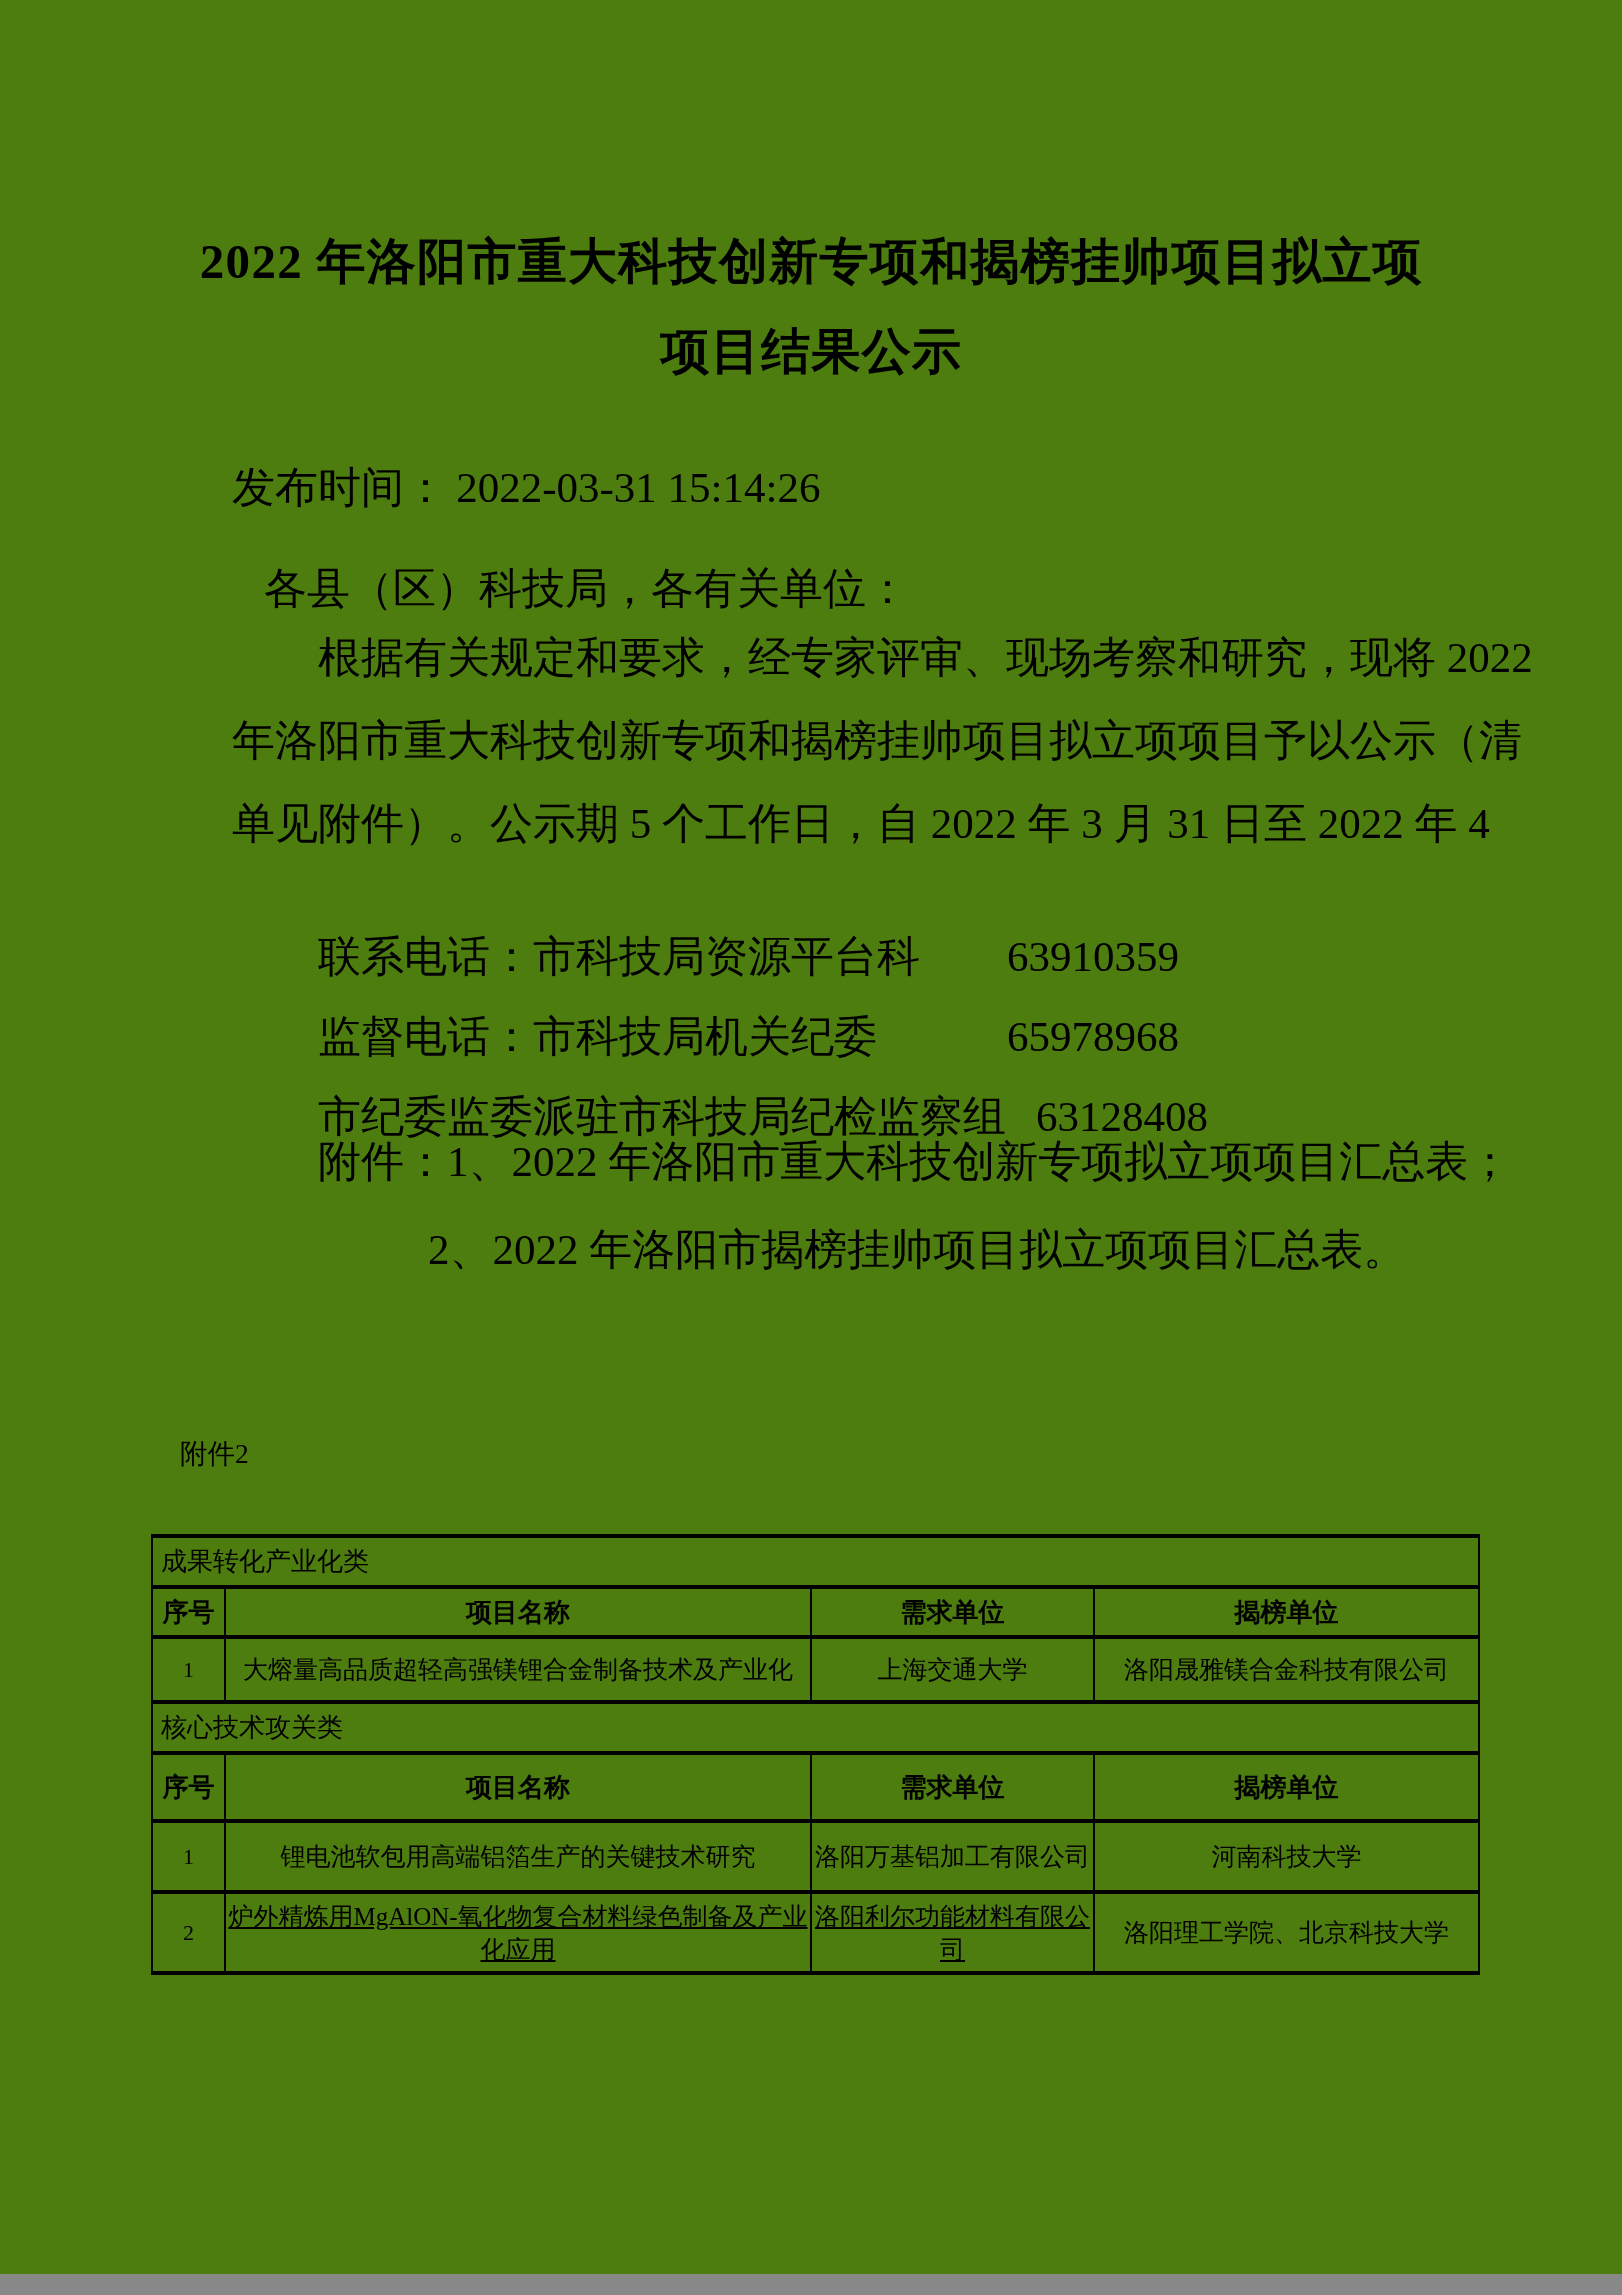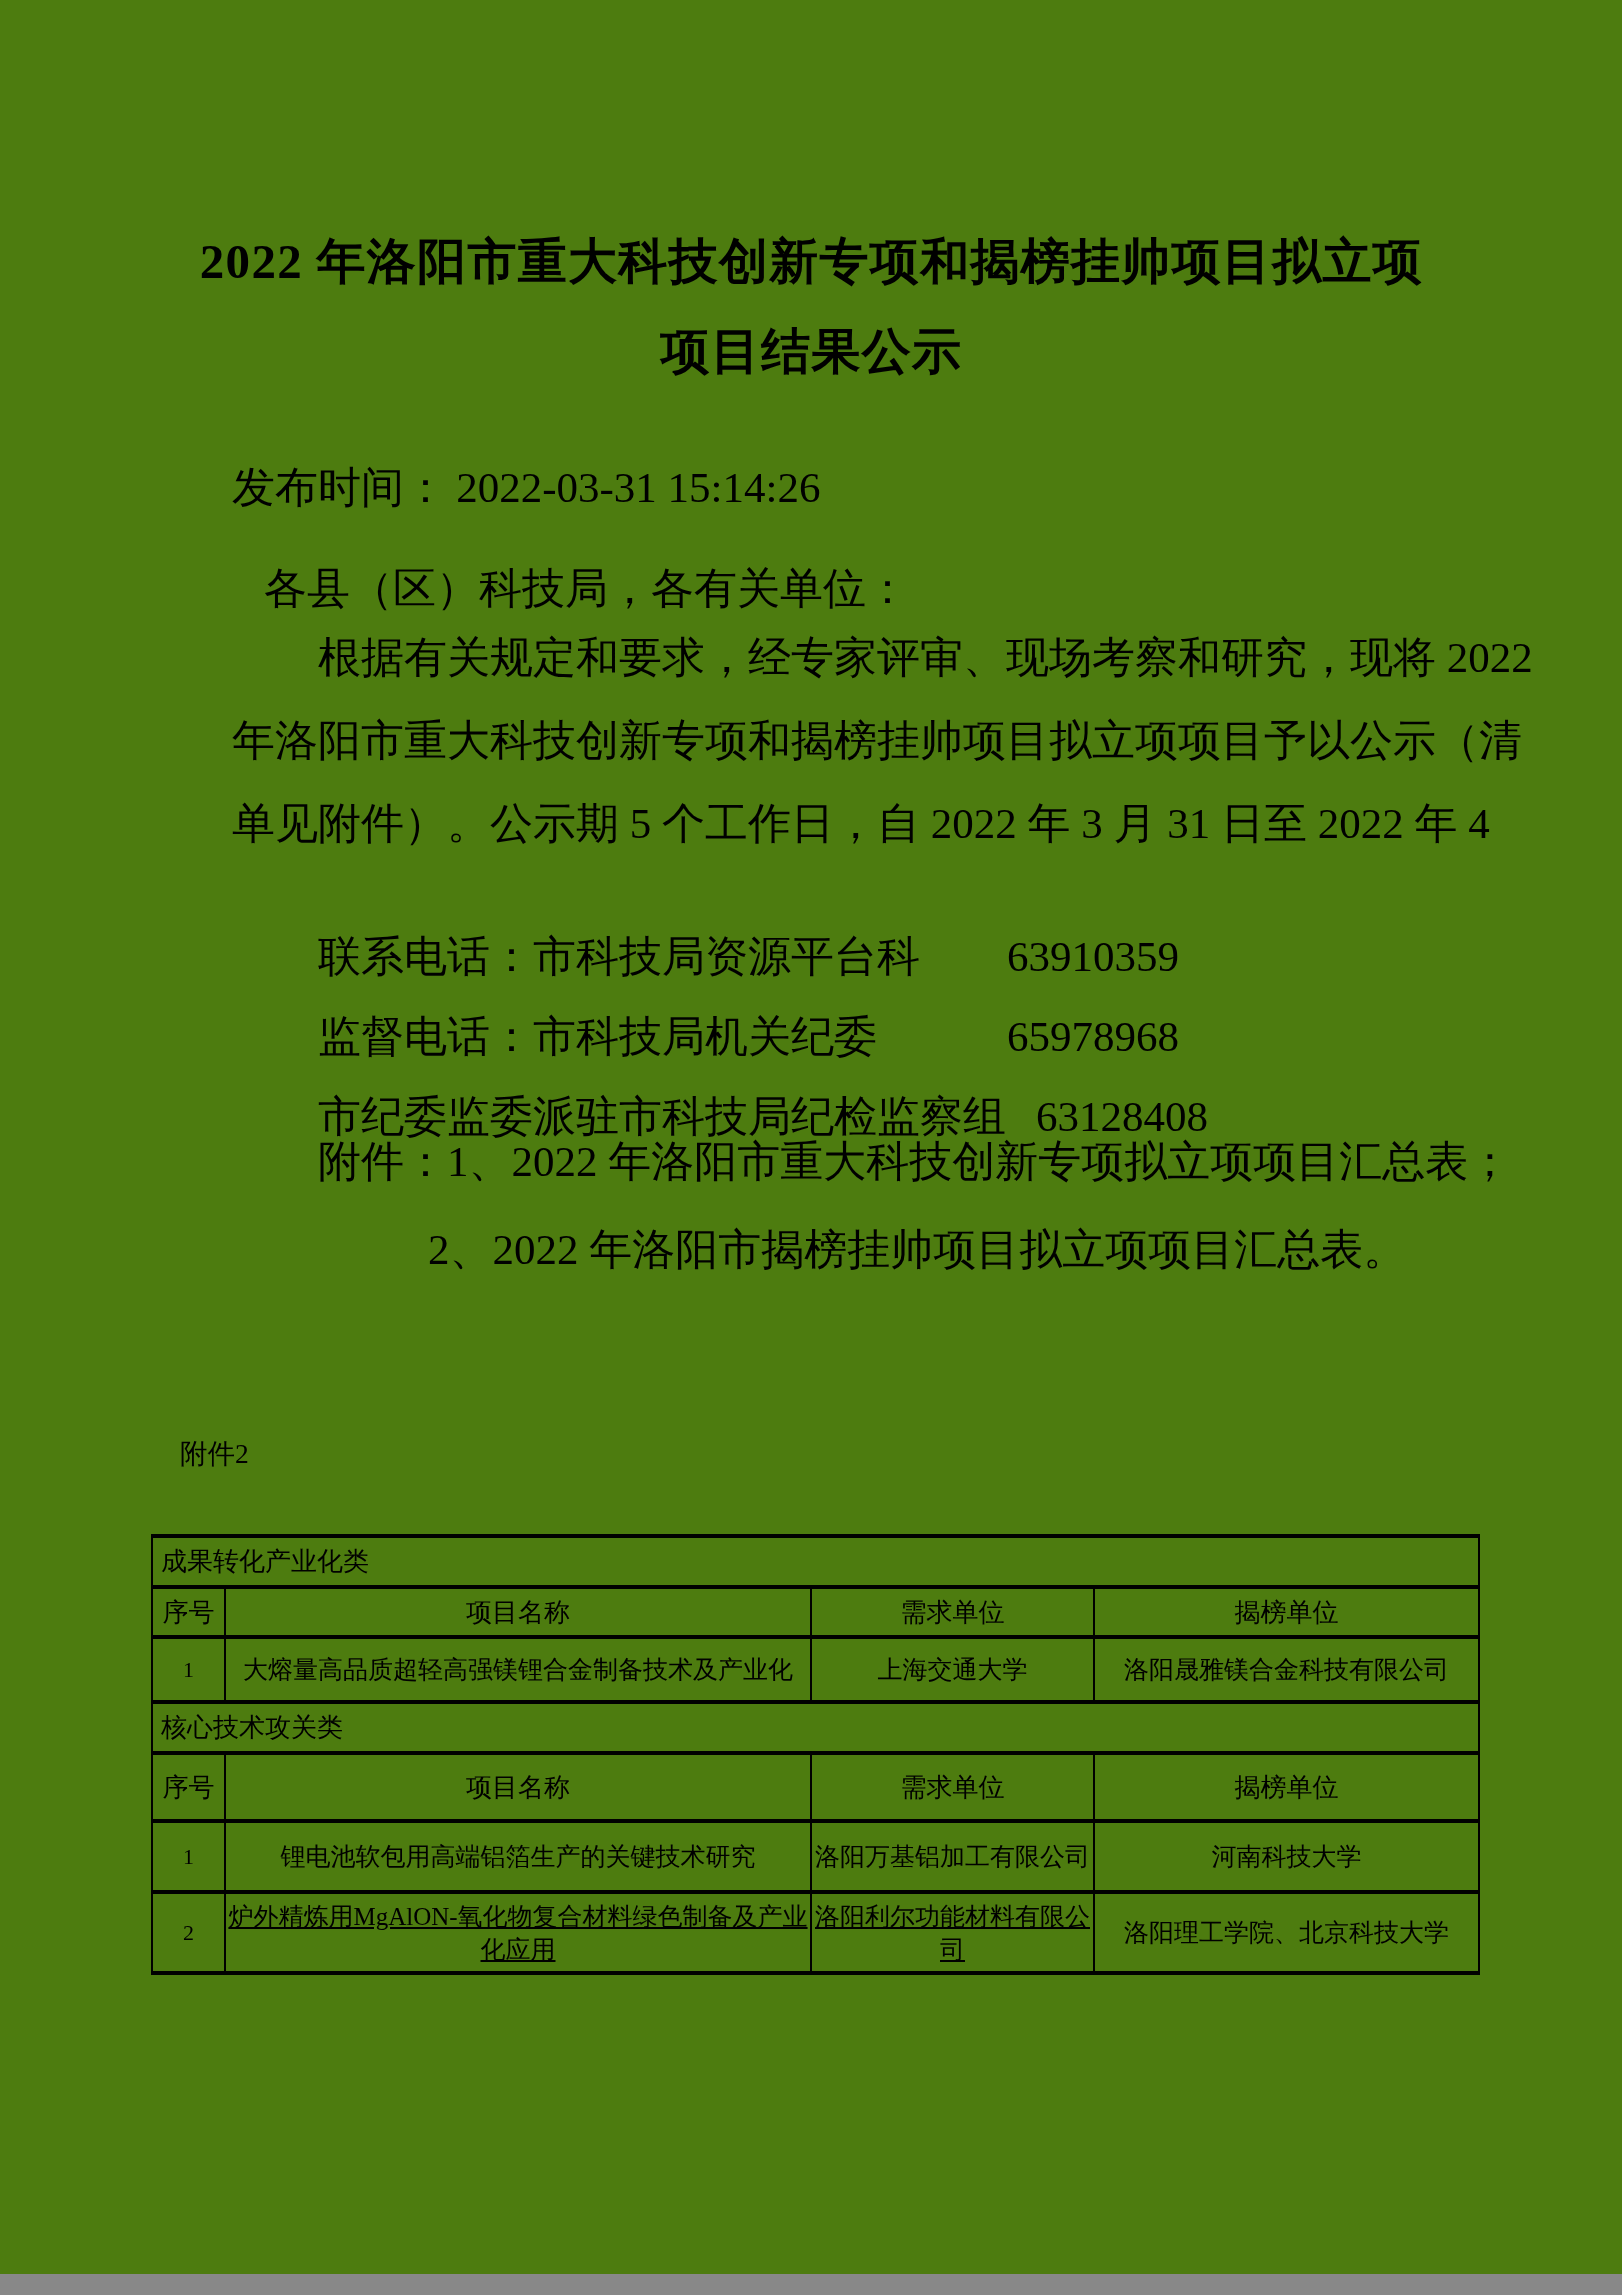--- a/index.html
+++ b/index.html
@@ -68,21 +68,21 @@
     border-top:4.6px solid #000; border-bottom:4.6px solid #000;
     padding:0 2.6px;
     text-align:center; vertical-align:middle;
     overflow:hidden;
     margin-left:25px;
   }
   tr.section-row td {
     text-align:left; padding-left:7.9px;
     font-size:26px; height:47px;
   }
-  tr.header-row th { font-size:26px; font-weight:400; }
+  tr.header-row th { font-size:26px; font-weight:700; }
   tr.header-row.h1 th { height:46px; }
   tr.header-row.h2 th { height:64px; }
   tr.data-row td { font-size:25px; }
   tr.data-row td.idx { font-size:22px; }
   tr.data-row.r1 td { height:61px; }
   tr.data-row.r2 td { height:67px; }
   tr.data-row.r3 td { height:77px; }
   tr.data-row td.tight { padding:0 1.3px;text-decoration:underline; }
 </style>
 </head>

